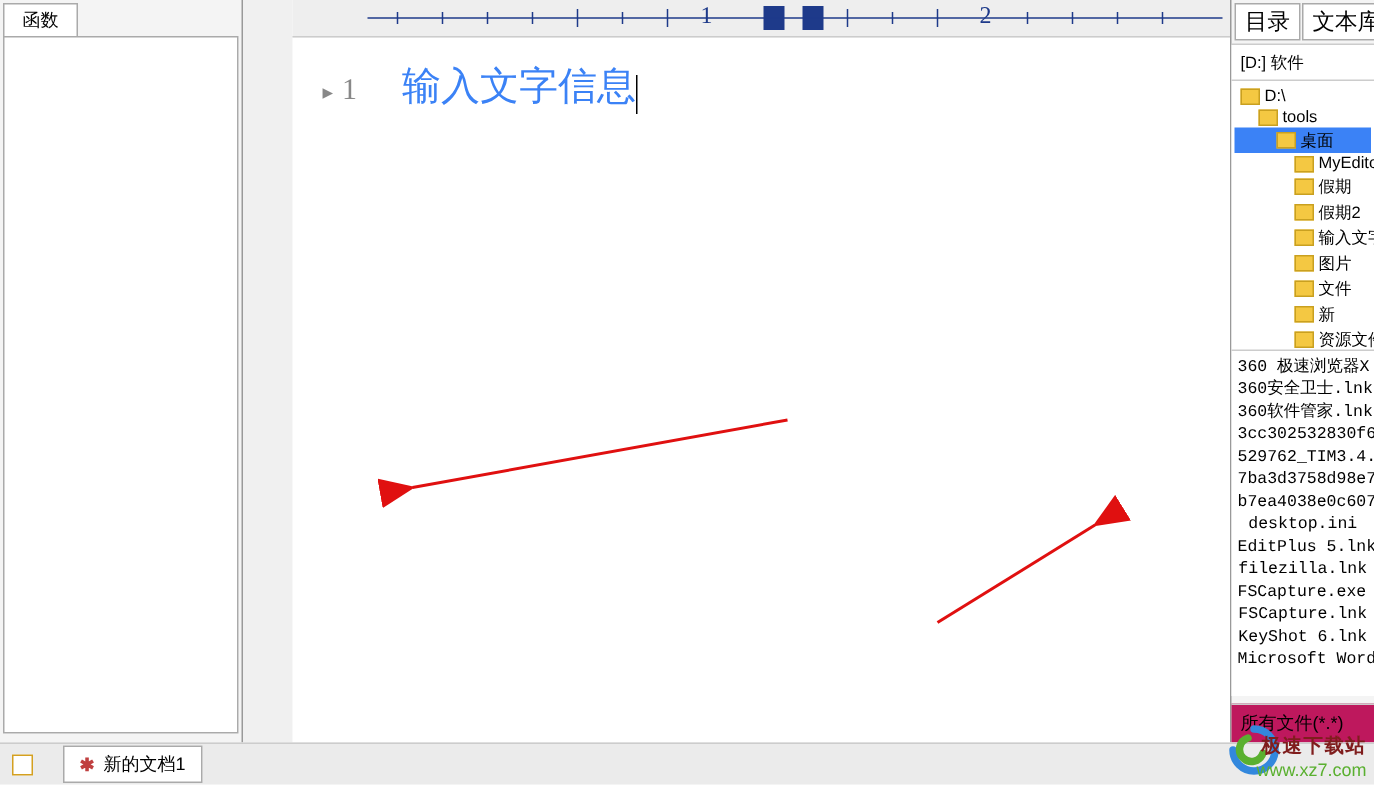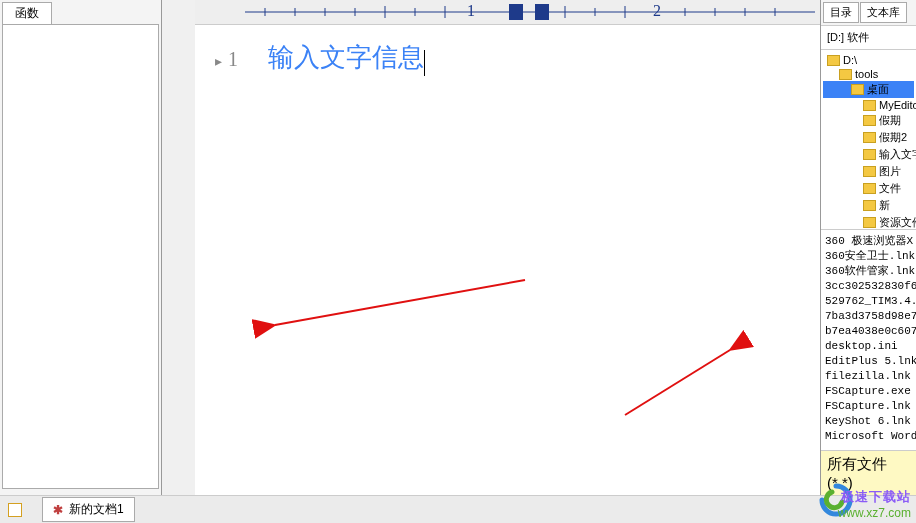--- a/index.html
+++ b/index.html
@@ -18,38 +18,38 @@
 .doc-content { padding: 15px 20px; font-family: serif; }
 .line-num { color: #888; font-size: 20px; margin-right: 30px; }
 .indent-caret { color: #888; font-size: 14px; margin-right: 6px; }
 .doc-text { font-size: 26px; color: #3b82f6; }
 .cursor { display: inline-block; width: 1px; height: 26px; background: #000; vertical-align: middle; }
 
 .arrows { position: absolute; left: 0; top: 0; pointer-events: none; }
 
 .right-panel { position: absolute; left: 820px; top: 0; width: 96px; height: 495px; background: #f4f4f4; border-left: 1px solid #999; }
 .right-tabs { padding: 2px; border-bottom: 1px solid #ccc; white-space: nowrap; }
-.right-tab { display: inline-block; padding: 2px 6px; border: 1px solid #aaa; background: #fff; font-size: 11px; margin-right: 1px; }
+.right-tab { display: inline-block; padding: 2px 6px; border: 1px solid #aaa; background: #fff; font-size: 15px; margin-right: 1px; }
 .right-path { padding: 4px 6px; background: #fff; border-bottom: 1px solid #ccc; font-size: 11px; }
 .tree { background: #fff; border-bottom: 1px solid #ccc; padding: 3px 2px; height: 180px; overflow: hidden; font-size: 11px; white-space: nowrap; }
 .tree-item { padding: 1px 2px; display: flex; align-items: center; }
 .tree-item.sel { background: #3b82f6; color: #000; }
 .folder-icon { width: 13px; height: 11px; background: #f4c842; border: 1px solid #c9a020; margin-right: 3px; flex-shrink: 0; }
 .i0 { padding-left: 4px; } .i1 { padding-left: 16px; } .i2 { padding-left: 28px; } .i3 { padding-left: 40px; }
-.file-list { background: #fff; padding: 4px; font-size: 11px; font-family: "Courier New", monospace; white-space: nowrap; height: 230px; overflow: hidden; line-height: 15px; }
+.file-list { background: #fff; padding: 4px; font-size: 11px; font-family: "Courier New", monospace; white-space: nowrap; height: 230px; overflow: hidden; line-height: 15px; text-align: center; }
 .file-item { }
-.right-footer { position: absolute; bottom: 0; left: 0; right: 0; padding: 4px 6px; font-size: 15px; background: #fef9c3; border-top: 1px solid #ccc; }
+.right-footer { position: absolute; bottom: 0; left: 0; right: 0; padding: 4px 6px; font-size: 12px; background: #be185d; border-top: 1px solid #ccc; }
 
 .bottom-bar { position: absolute; left: 0; bottom: 0; width: 916px; height: 28px; background: #ebebeb; border-top: 1px solid #ccc; display: flex; align-items: center; padding: 0 8px; }
 .doc-icon { width: 14px; height: 14px; background: #fff; border: 1px solid #d4a020; margin-right: 20px; }
 .tab-doc { display: flex; align-items: center; padding: 3px 10px; background: #fff; border: 1px solid #aaa; font-size: 12px; }
 .tab-close { color: #c04040; margin-right: 6px; font-weight: bold; }
 
 .watermark { position: absolute; right: 5px; bottom: 3px; font-size: 13px; text-align: right; z-index: 10; }
-.wm-title { color: #8b5cf6; font-weight: bold; letter-spacing: 1px; }
+.wm-title { color: #7f1d1d; font-weight: bold; letter-spacing: 1px; }
 .wm-url { color: #5ab030; font-size: 12px; }
 .wm-swirl { position: absolute; right: 62px; bottom: 5px; }
 </style>
 </head>
 <body>
 
 <div class="left-panel">
   <div class="left-tab">函数</div>
   <div class="left-content"></div>
 </div>

